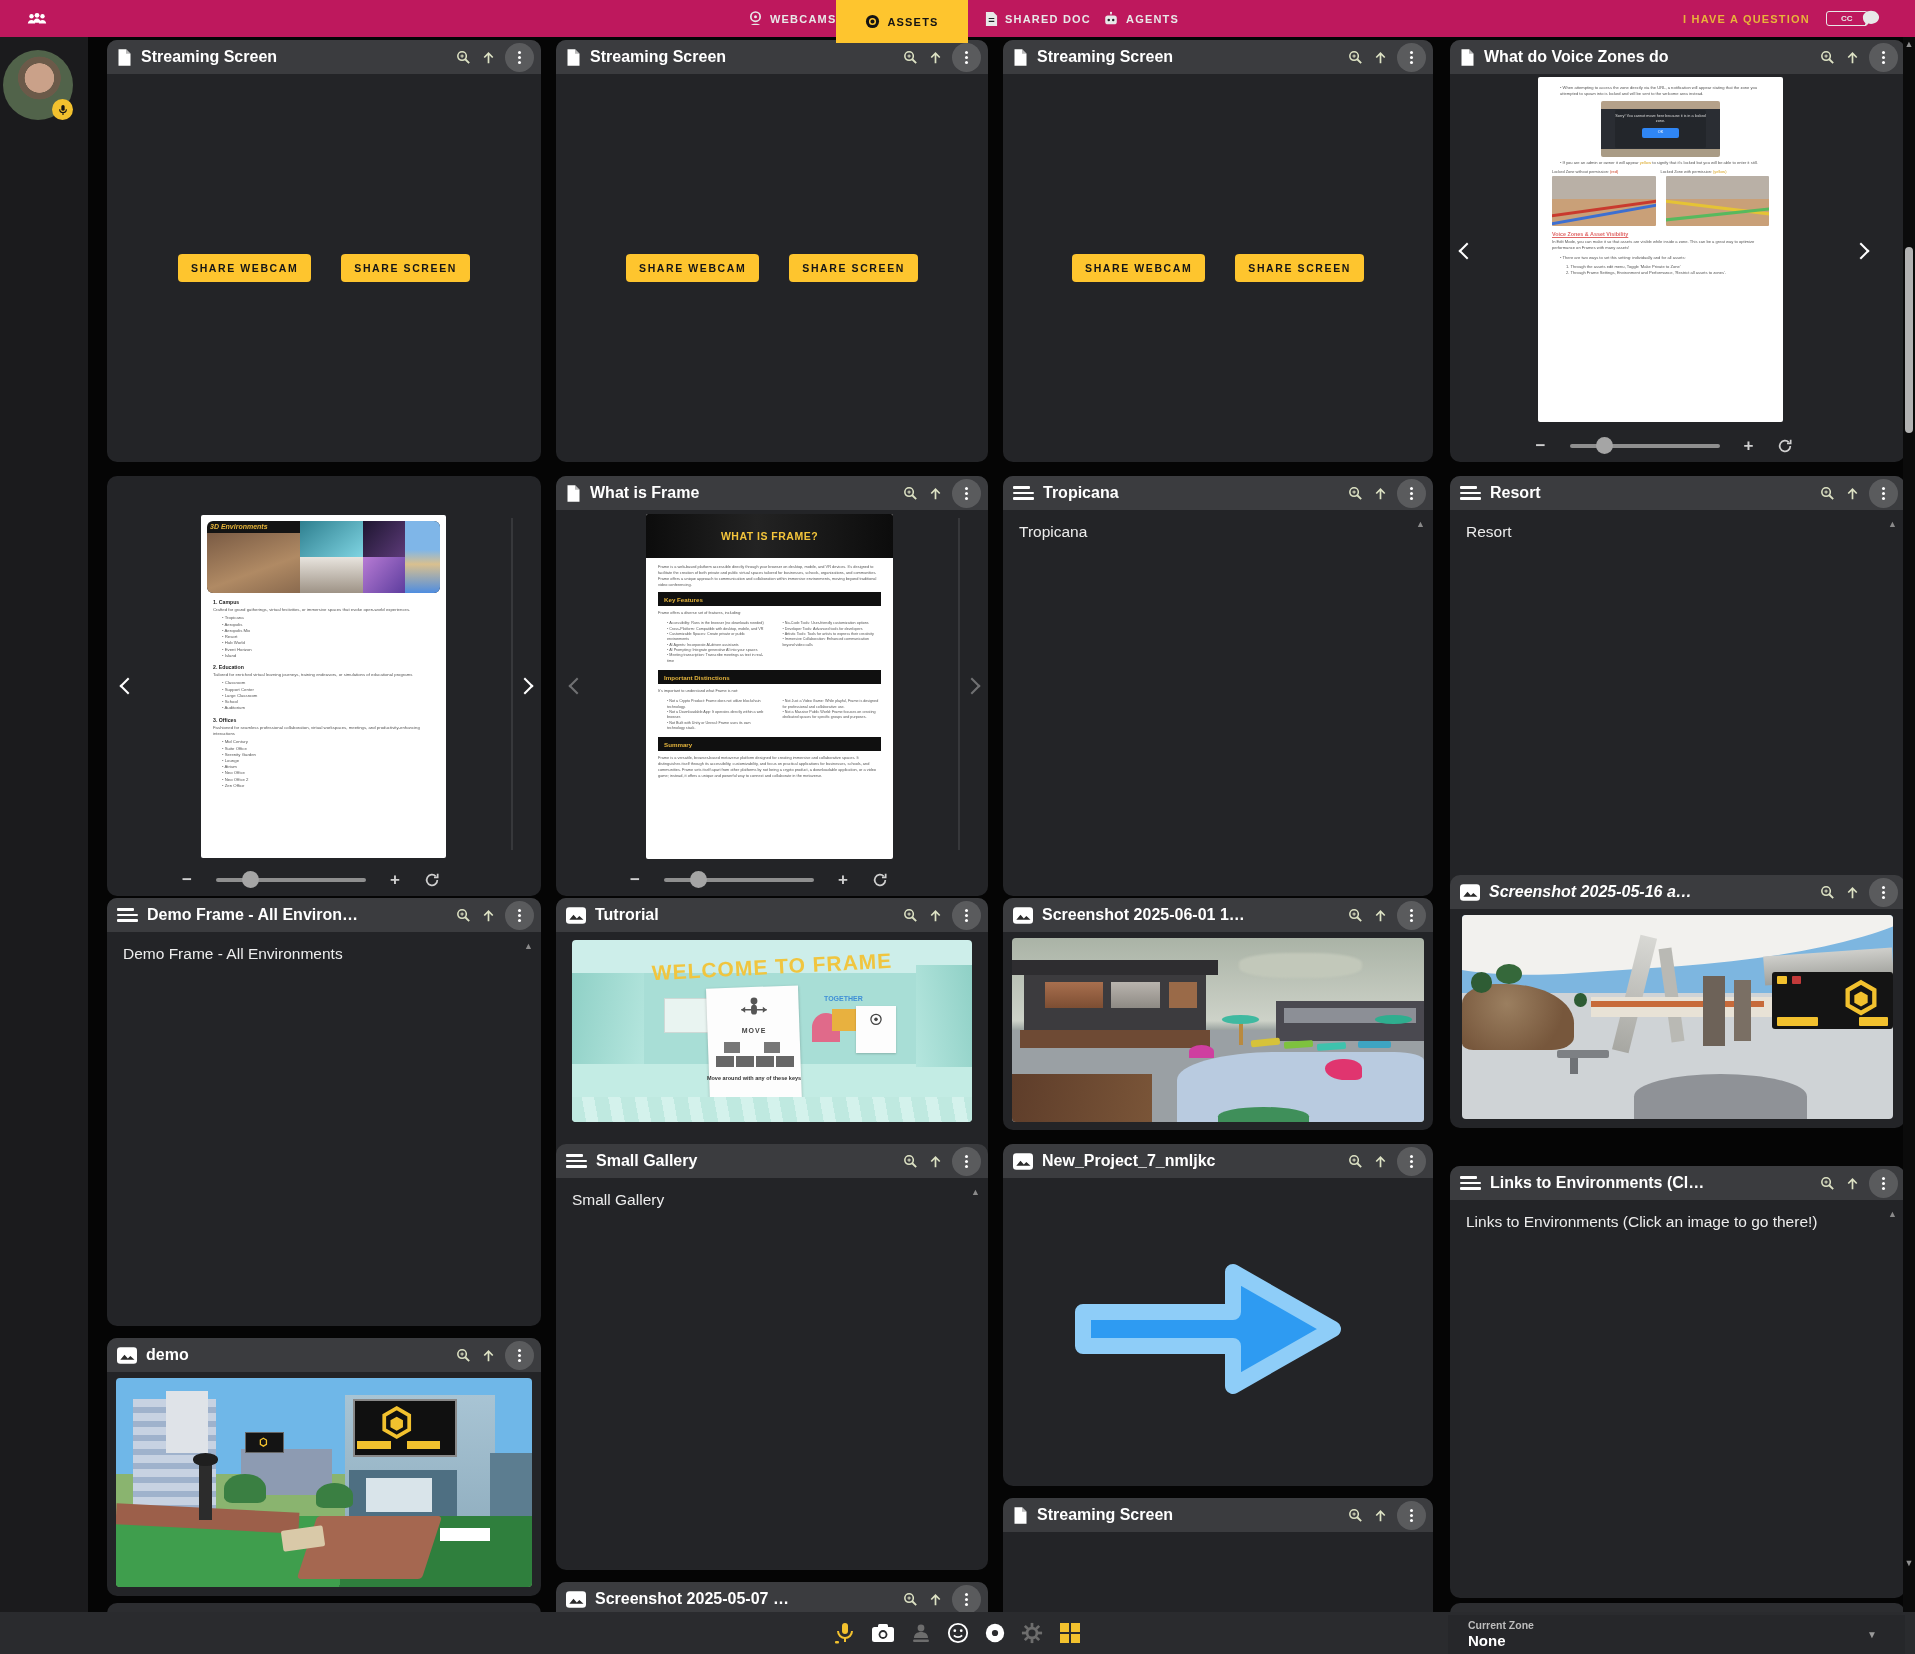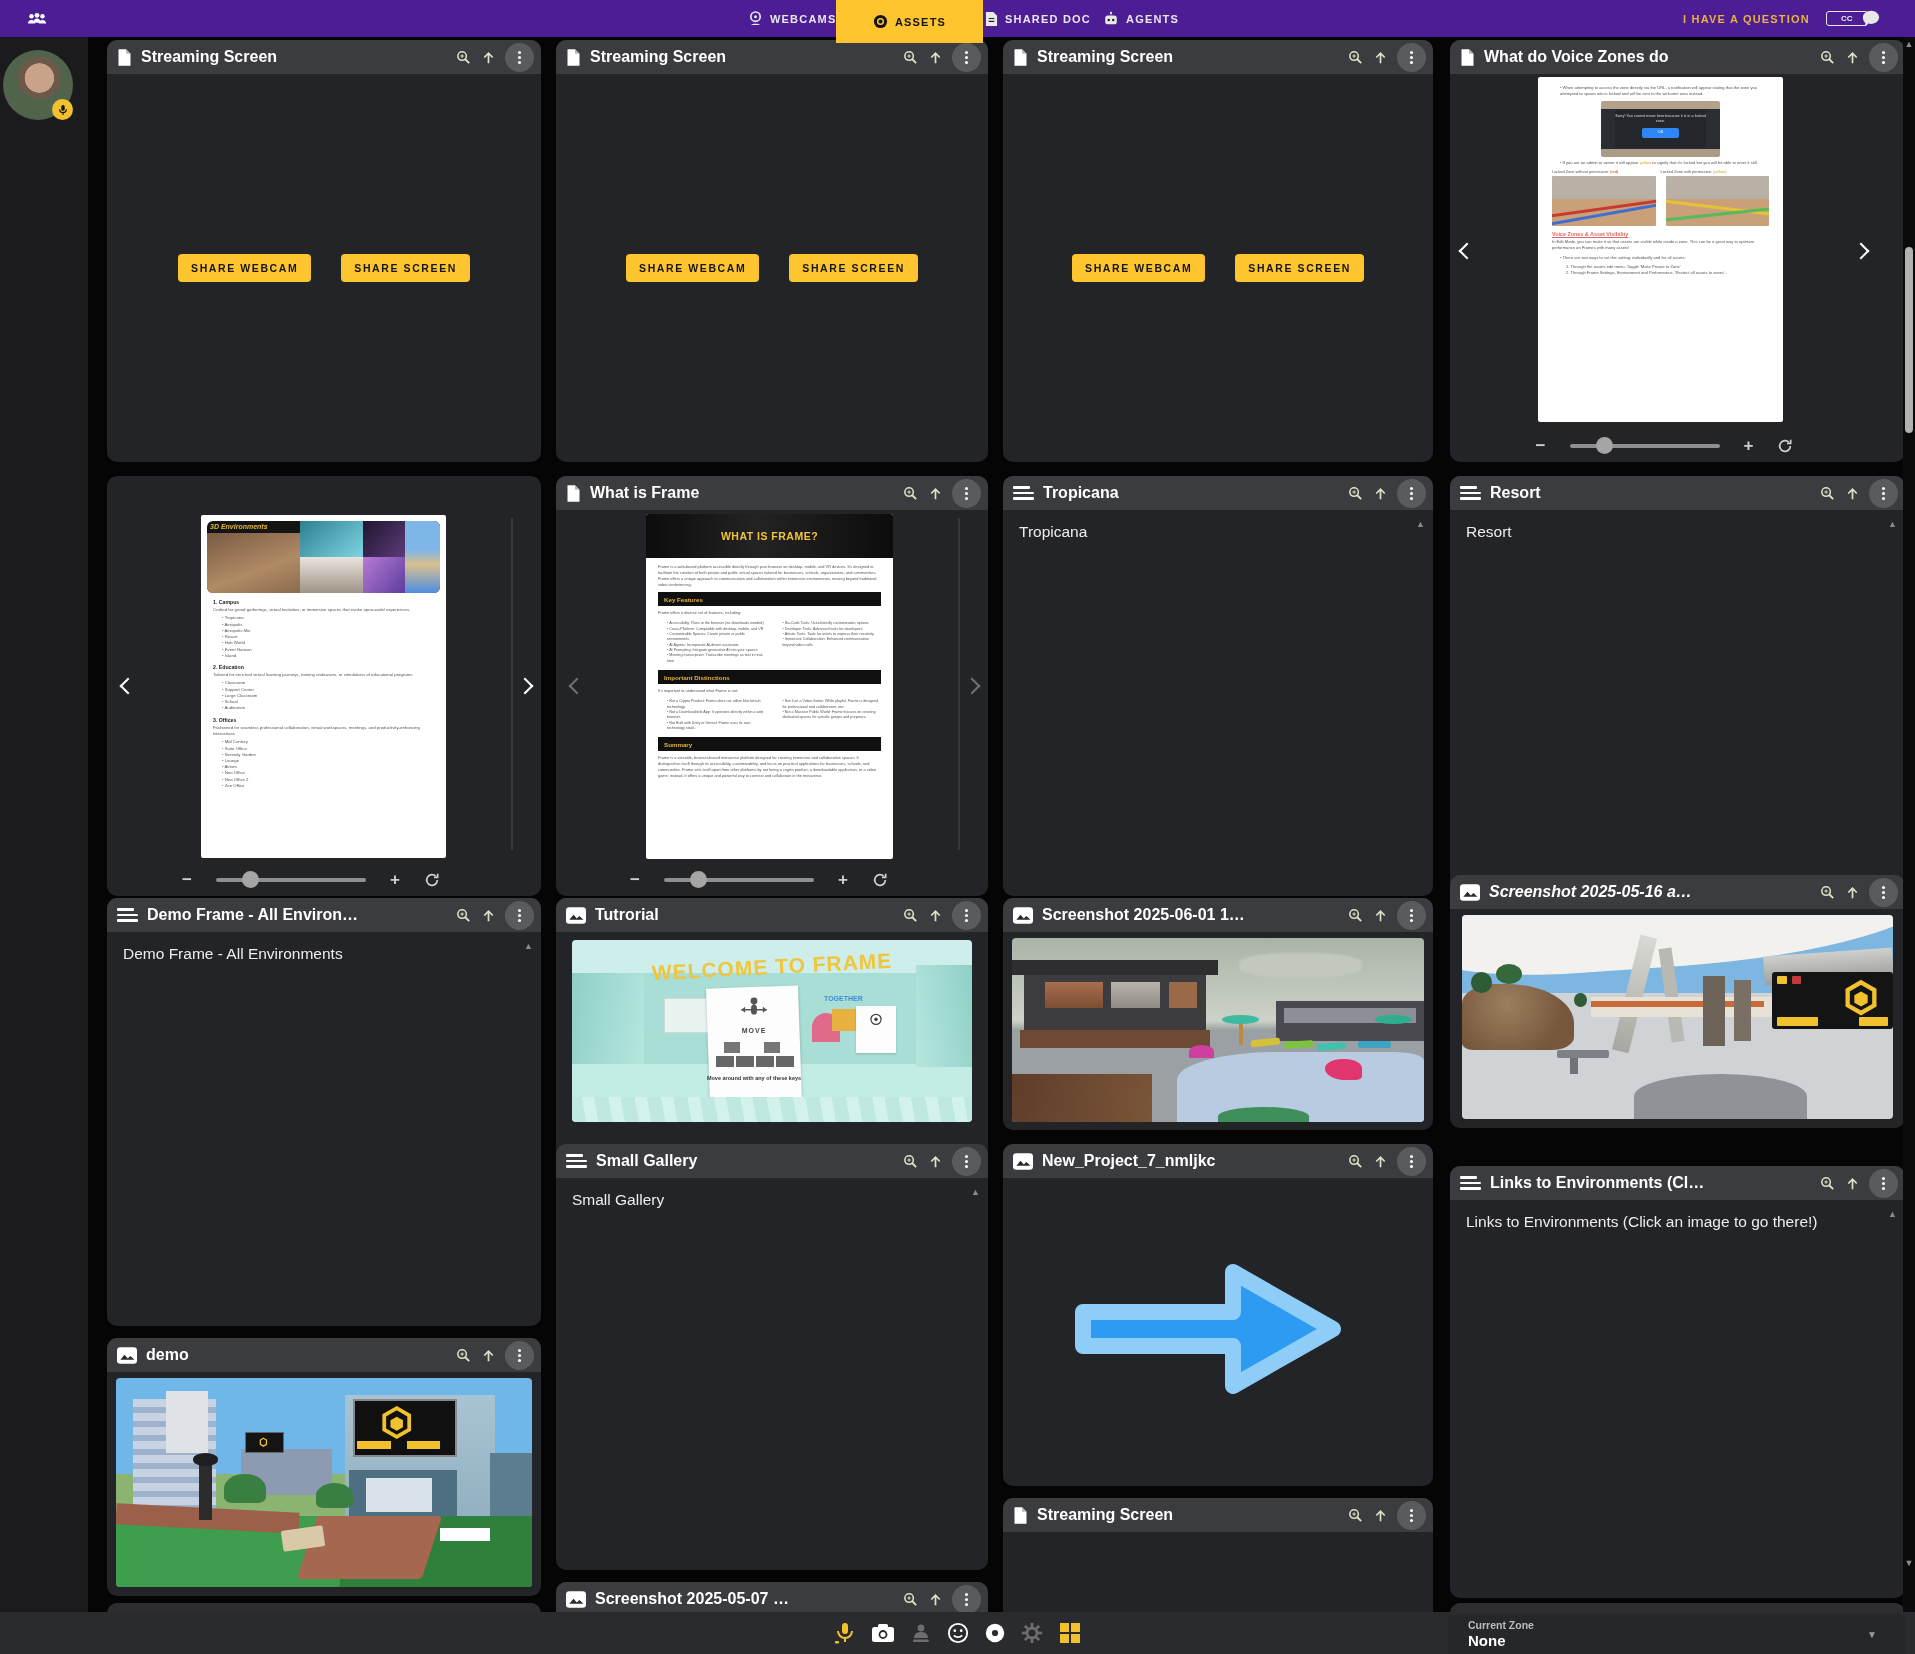--- a/index.html
+++ b/index.html
@@ -1,23 +1,23 @@
 <!DOCTYPE html>
 <html><head>
 <meta charset="utf-8">
 <style>
   html,body{margin:0;padding:0;background:#000;}
   #app{position:relative;width:1915px;height:1654px;background:#050505;overflow:hidden;
        font-family:"Liberation Sans","DejaVu Sans",sans-serif;}
 
   
-  .topbar{position:absolute;left:0;top:0;width:1915px;height:37px;background:#4c1d95;z-index:40;}
+  .topbar{position:absolute;left:0;top:0;width:1915px;height:37px;background:#be185d;z-index:40;}
   .tb-item{position:absolute;top:0;height:37px;display:flex;align-items:center;gap:7px;
            color:#e8e8e8;font-size:11px;font-weight:700;letter-spacing:1.2px;}
-  .assets-tab{position:absolute;left:836px;top:0;width:147px;height:43px;background:#FEC52E;
+  .assets-tab{position:absolute;left:836px;top:0;width:132px;height:43px;background:#FEC52E;
               display:flex;align-items:center;justify-content:center;gap:7px;color:#141414;
               font-size:11px;font-weight:700;letter-spacing:1.2px;z-index:41;}
   .q-label{color:#E8B33A;}
   .ccbox{border:1.6px solid #e8e8e8;border-radius:3px;font-size:8px;font-weight:700;
          color:#e8e8e8;padding:2px 14px;letter-spacing:0;}
 
   
   .sidebar{position:absolute;left:0;top:37px;width:88px;height:1575px;background:#1b1b1d;}
   .avatar{position:absolute;left:3px;top:13px;width:70px;height:70px;border-radius:50%;
           background:radial-gradient(circle at 52% 40%,#caa189 0 26%,#6b5a49 27% 38%,#51634a 39% 100%);}

